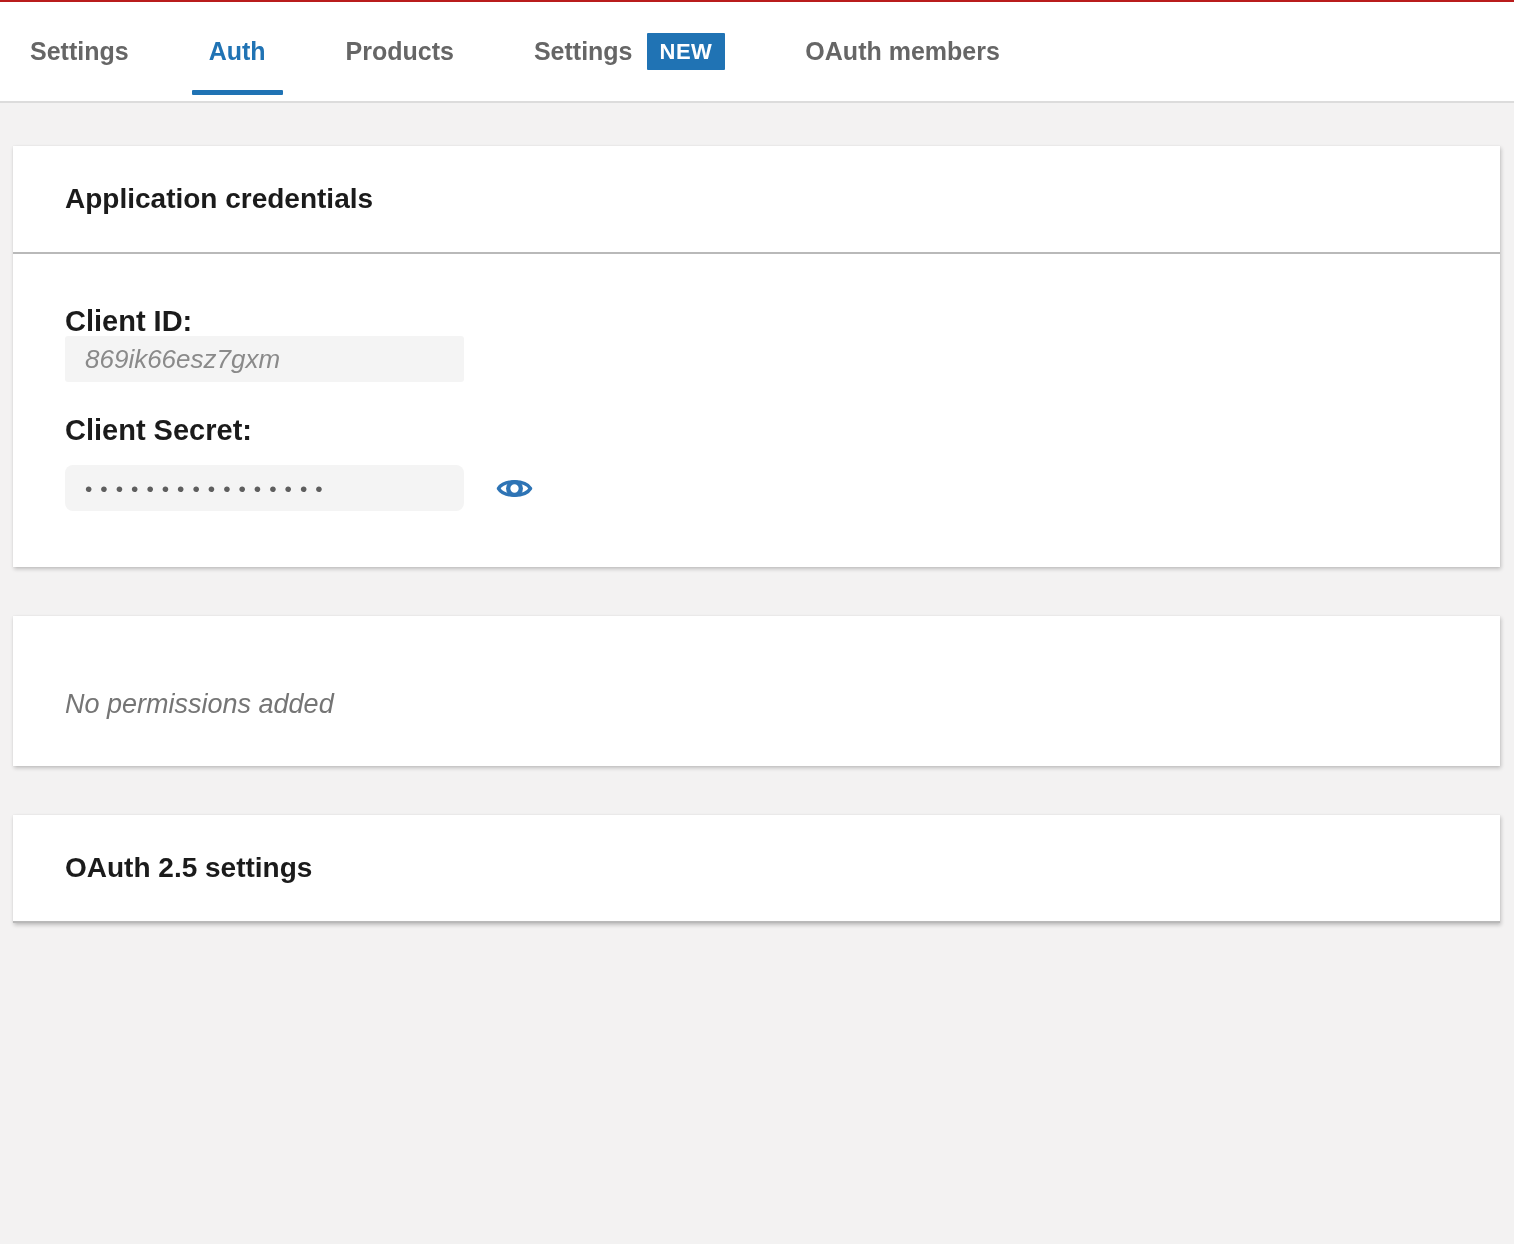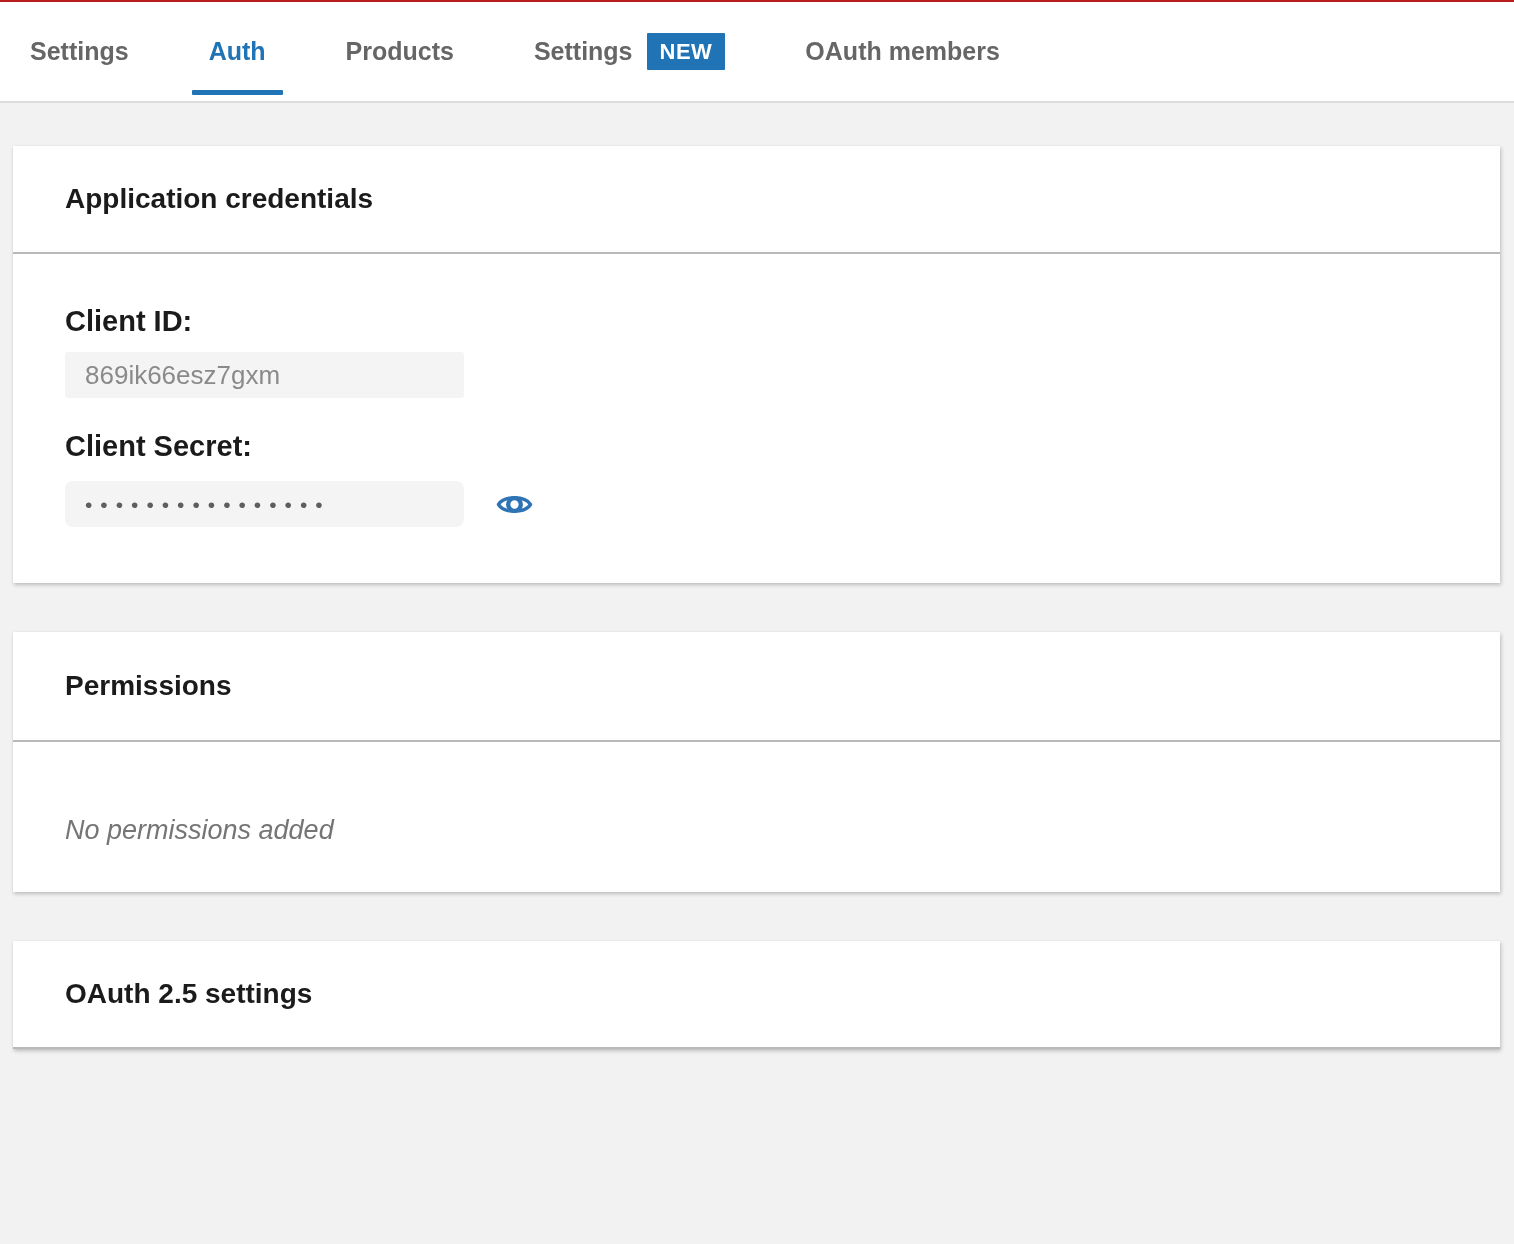--- a/index.html
+++ b/index.html
@@ -98,21 +98,21 @@
     height:46px;
     background:var(--field-bg);
     border-radius:3px;
     display:flex;
     align-items:center;
     padding-left:20px;
     font-size:26px;
     color:var(--field-text);
   }
   .field-box.rounded{border-radius:8px;}
-  .mt16{margin-top:16px;}
+  .mt16{font-style:italic;}
   .mt33{margin-top:33px;}
   .mt20{margin-top:20px;}
   .secret-row{display:flex;align-items:center;}
   .secret-dots{
     font-size:21px;
     letter-spacing:8px;
     color:#5e5e5e;
     line-height:46px;
     padding-top:2px;
   }
@@ -185,23 +185,20 @@
               <path d="M1.6 10 C 5.2 4.2, 18.8 4.2, 22.4 10 C 18.8 15.8, 5.2 15.8, 1.6 10 Z" fill="none" stroke="#2e74b5" stroke-width="2.2" stroke-linejoin="round"></path>
               <circle cx="12" cy="10" r="4.1" fill="none" stroke="#2e74b5" stroke-width="2.8"></circle>
             </svg>
           </span>
         </button>
       </div>
     </div>
   </section>
 
   <section class="card">
-    <div class="card-header" style="height:110px;">
-      <h2 class="card-title">Permissions</h2>
-    </div>
     <div class="empty-card-body">
       <div class="empty-text">No permissions added</div>
     </div>
   </section>
 
   <section class="card">
     <div class="card-header">
       <h2 class="card-title">OAuth 2.5 settings</h2>
     </div>
   </section>

